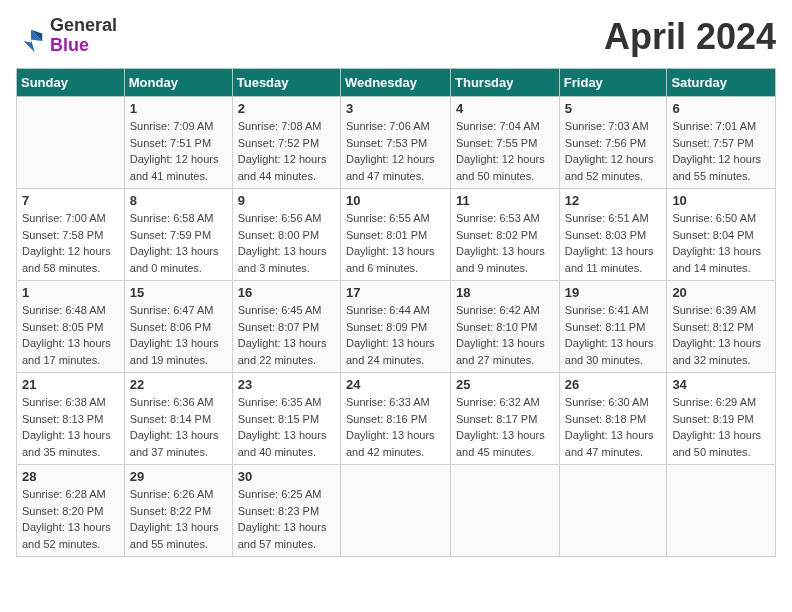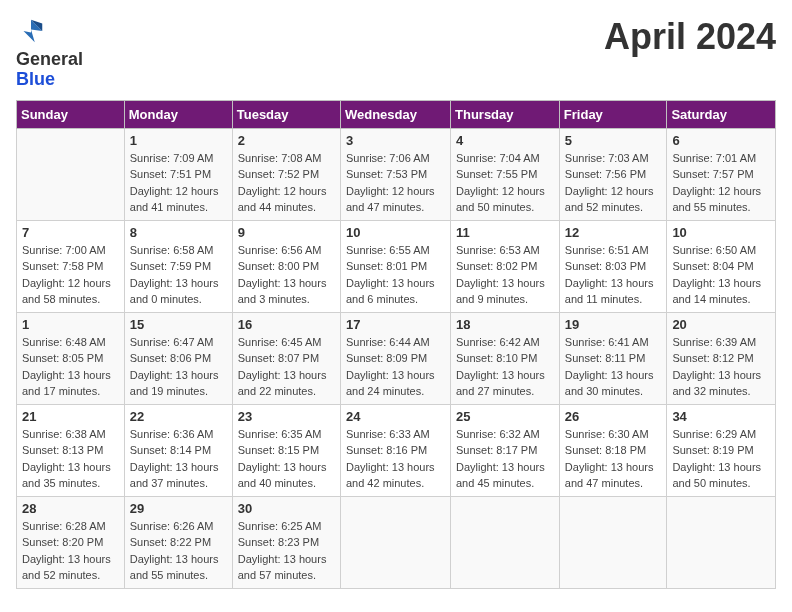--- a/index.html
+++ b/index.html
@@ -11,38 +11,37 @@
       padding: 16px;
     }
     .header-section {
       display: flex;
       justify-content: space-between;
       align-items: flex-start;
       margin-bottom: 10px;
     }
     .logo {
       display: flex;
-      align-items: flex-start;
+      align-items: flex-end;
       gap: 4px;
-      flex-direction: column;
     }
     .logo-text {
       display: flex;
       flex-direction: column;
       line-height: 1.1;
     }
     .logo-text .general {
       font-size: 18px;
       font-weight: bold;
       color: #333;
     }
     .logo-text .blue {
       font-size: 18px;
       font-weight: bold;
-      color: #1d4ed8;
+      color: #a21caf;
     }
     .logo-bird {
       width: 30px;
       height: 30px;
     }
     .title-section {
       text-align: center;
     }
     .month-title {
       font-size: 36px;
@@ -52,21 +51,21 @@
     .location-title {
       font-size: 15px;
       color: #555;
     }
     .calendar-table {
       width: 100%;
       border-collapse: collapse;
       font-size: 11px;
     }
     .calendar-table thead tr th {
-      background-color: #701a75;
+      background-color: #0f766e;
       color: #fff;
       padding: 6px 4px;
       text-align: left;
       font-size: 13px;
       border: 1px solid #c0c0c0;
     }
     .calendar-table tbody tr td {
       vertical-align: top;
       border: 1px solid #d0d0d0;
       padding: 4px 5px;

